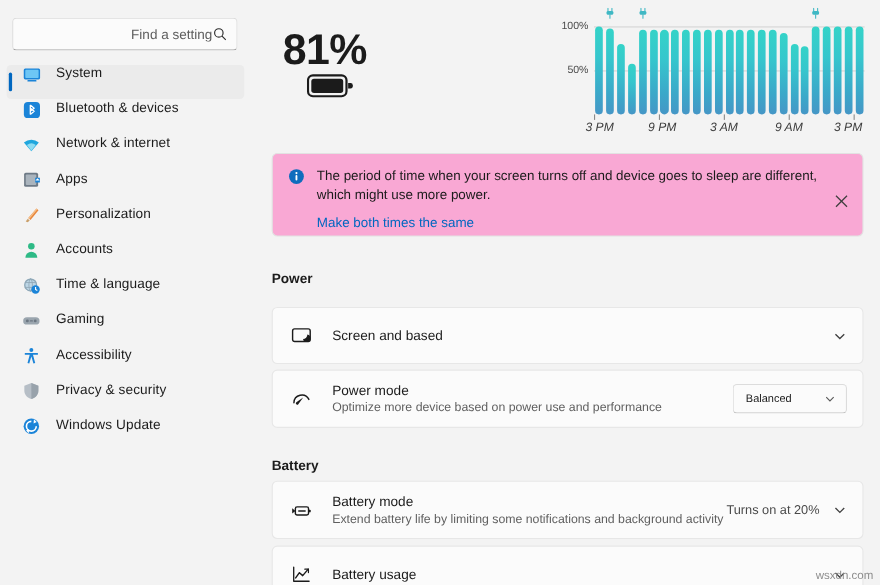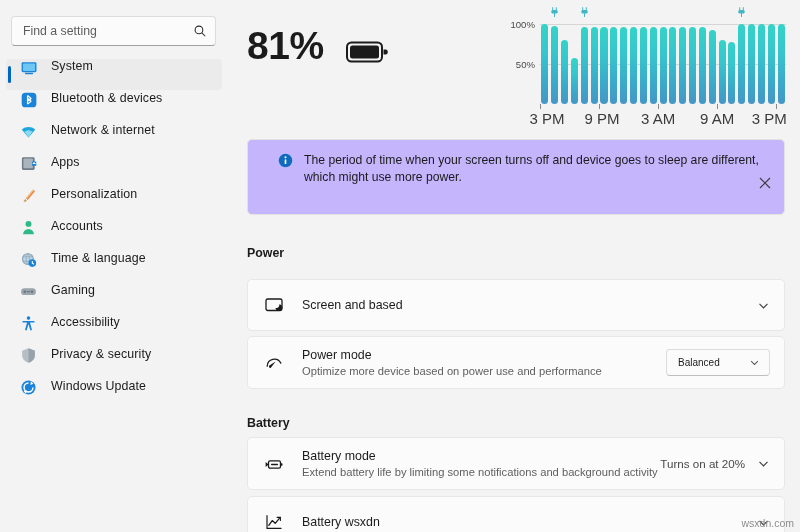--- a/index.html
+++ b/index.html
@@ -30,21 +30,21 @@
     border-bottom: 1px solid #a0a0a0;
     border-radius: 4px;
     display: flex;
     align-items: center;
     padding: 0 8px 0 11px;
   }
   .search-box input {
     border: 0; outline: 0; background: transparent;
     font-family: "Liberation Sans", sans-serif;
     font-size: 12.3px; color: #1b1b1b;
-    flex: 1; height: 100%;
+    flex: 1; height: 100%; text-align: right;
   }
   .search-box input::placeholder { color: #5d5d5d; }
   .search-icon { width: 14px; height: 14px; flex: 0 0 14px; color: #2b2b2b; }
 
   .nav { margin-top: 13px; padding: 0 8px 0 6px; }
   .nav-item {
     position: relative;
     display: flex;
     align-items: flex-start;
     height: 31px;
@@ -68,21 +68,21 @@
   
   #main {
     flex: 1;
     position: relative;
     height: 532px;
     background: #f3f3f3;
     overflow: hidden;
   }
 
   
-  .hero { position: absolute; left: 17px; top: 26px; display: flex; align-items: flex-end; }
+  .hero { position: absolute; left: 27px; top: 26px; display: flex; align-items: flex-start; flex-direction: column; }
   .hero-pct { font-size: 39px; font-weight: 700; letter-spacing: -.5px; color: #1b1b1b; line-height: 1; }
   .hero-batt { margin-left: 22px; width: 42px; height: 26px; position: relative; }
 
   
   .chart-panel {
     position: absolute;
     right: 8px; top: -14px;
     width: 290px; height: 142px;
   }
   .chart-head {
@@ -105,33 +105,33 @@
   .bars { position: absolute; left: 0; right: 0; top: 0; bottom: 0; display: flex; align-items: flex-end; }
   .bar {
     flex: 1 1 0;
     margin: 0 1.4px;
     border-radius: 4px;
     background: linear-gradient(180deg, #34d3c8 0%, #36c6cd 35%, #3ba8c9 75%, #4596c6 100%);
   }
   .xaxis { position: absolute; left: 38px; right: 6px; bottom: 13px; height: 11px; }
   .tick { position: absolute; top: 0; width: 1px; height: 5px; background: #8a8a8a; }
   .xlab {
-    position: absolute; top: 6px; font-size: 15px; color: #3b3b3b;
-    transform: translateX(-50%); white-space: nowrap;
+    position: absolute; top: 6px; font-size: 11px; color: #3b3b3b;
+    transform: translateX(-50%); white-space: nowrap; font-style: italic;
   }
 
   
   .banner {
     position: absolute;
     left: 17px; top: 139px;
     width: 538px; height: 76px;
-    background: #c4b5fd;
+    background: #f9a8d4;
     border: 1px solid #e2e2e2;
     border-radius: 5px;
-    padding: 12px 14px 0 30px;
+    padding: 12px 14px 0 14px;
   }
   .banner-row { display: flex; }
   .banner-ico { width: 15px; height: 15px; flex: 0 0 15px; margin-top: 1px; margin-right: 11px; }
   .banner-text { font-size: 12.2px; line-height: 17px; color: #1b1b1b; max-width: 455px; }
   .banner-link {
     margin-left: 26px; margin-top: 9px;
     font-size: 12.2px; color: #0067c0; cursor: pointer; display: inline-block;
   }
   .banner-close {
     position: absolute; right: 12px; top: 36px;
@@ -376,20 +376,21 @@
 
     <div class="banner">
       <div class="banner-row">
         <svg class="banner-ico" viewBox="0 0 16 16">
           <circle cx="8" cy="8" r="7.2" fill="#0f6cbd"></circle>
           <circle cx="8" cy="4.6" r="1.05" fill="#ffffff"></circle>
           <rect x="7.1" y="6.6" width="1.8" height="5.2" rx="0.9" fill="#ffffff"></rect>
         </svg>
         <div class="banner-text">The period of time when your screen turns off and device goes to sleep are different, which might use more power.</div>
       </div>
+      <div class="banner-link">Make both times the same</div>
       <svg class="banner-close" viewBox="0 0 14 14" stroke="currentColor" stroke-width="1.15" fill="none">
         <line x1="2" y1="2" x2="12" y2="12"></line>
         <line x1="12" y1="2" x2="2" y2="12"></line>
       </svg>
     </div>
 
     <div class="section-head" style="top:246px">Power</div>
 
     <div class="card" style="top:279px; height:52px">
       <svg class="card-ico" viewBox="0 0 20 20" fill="none" stroke="currentColor" stroke-width="1.3">
@@ -446,21 +447,21 @@
       </div>
     </div>
 
     <div class="card" style="top:496px; height:52px">
       <svg class="card-ico" viewBox="0 0 20 20" fill="none" stroke="currentColor" stroke-width="1.3" stroke-linecap="round" stroke-linejoin="round">
         <polyline points="3,3.6 3,16.4 17,16.4" stroke-width="1.2"></polyline>
         <polyline points="4.8,13.4 8.2,8.6 11.2,11.3 16.2,5.4"></polyline>
         <polyline points="13.1,5.4 16.4,5.4 16.4,8.5" stroke-width="1.1"></polyline>
       </svg>
       <div class="card-texts">
-        <div class="card-title">Battery wsxdn</div>
+        <div class="card-title">Battery usage</div>
       </div>
       <div class="card-right">
         <svg class="chev" viewBox="0 0 13 13" fill="none" stroke="currentColor" stroke-width="1.2">
           <polyline points="2.5,4.8 6.5,8.8 10.5,4.8"></polyline>
         </svg>
       </div>
     </div>
 
     <div class="watermark">wsxdn.com</div>
   </div>

